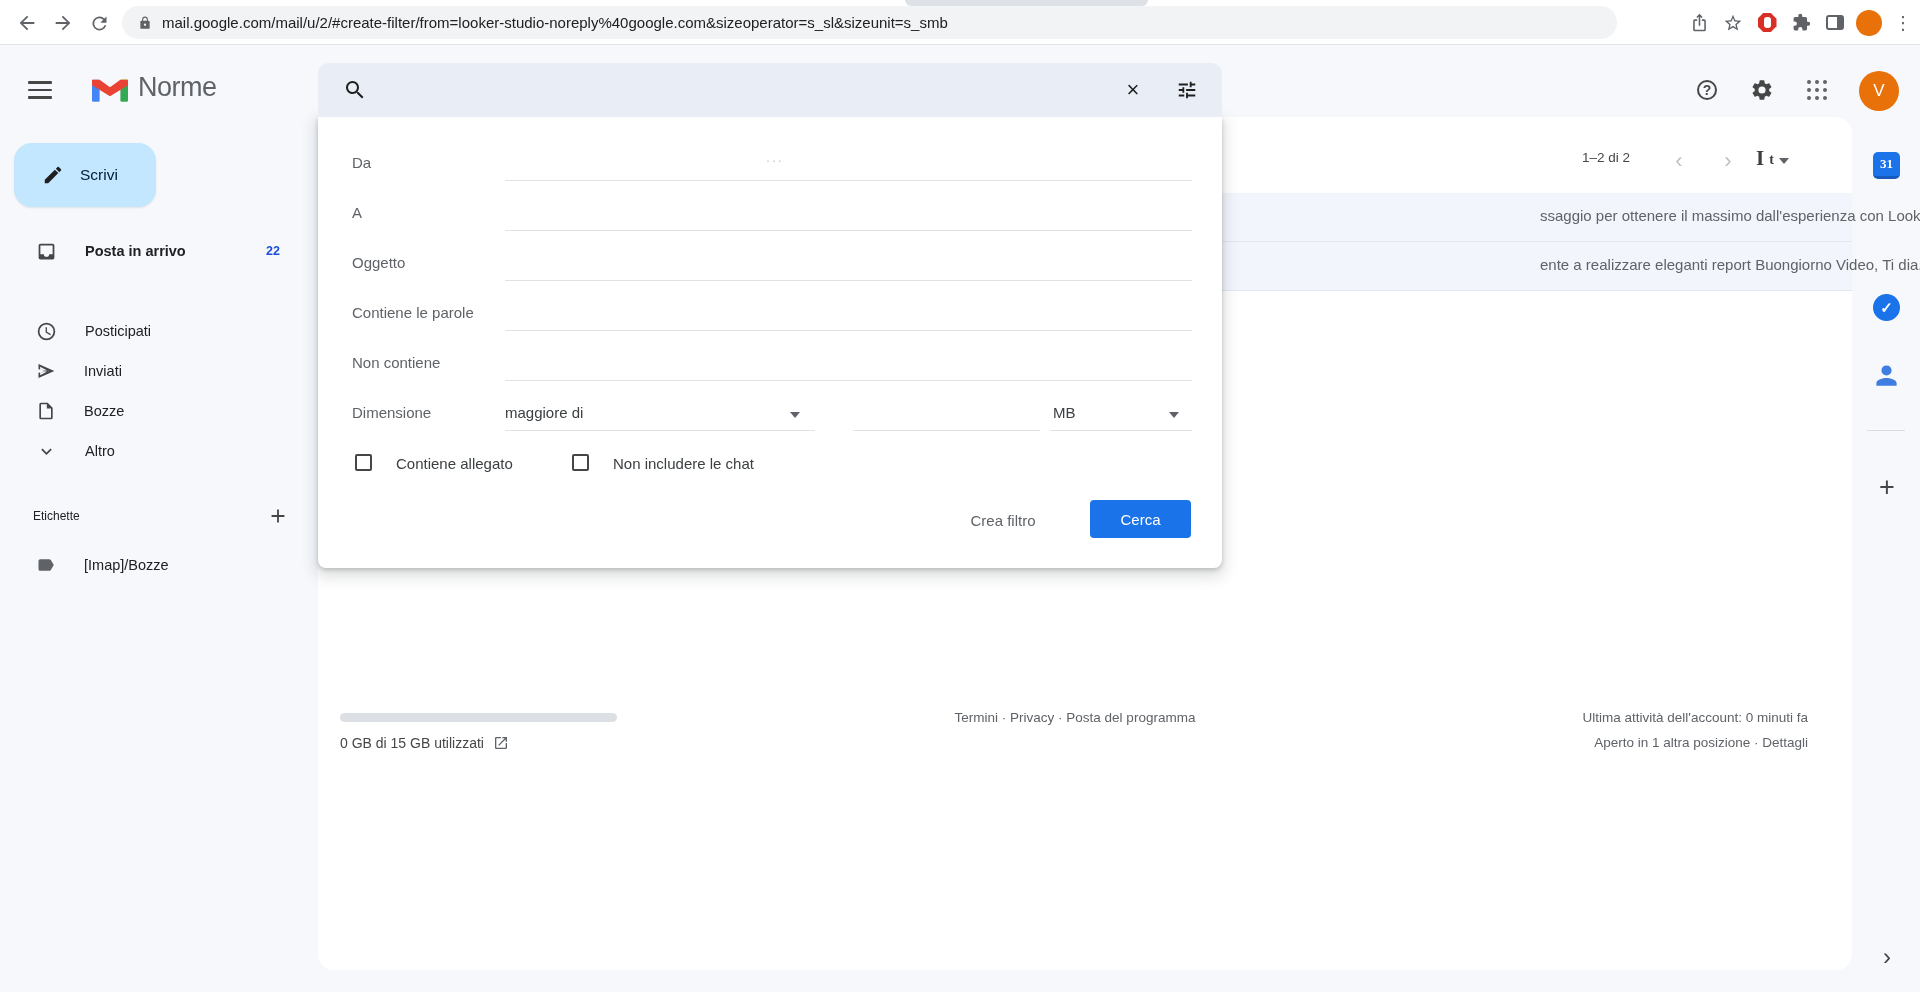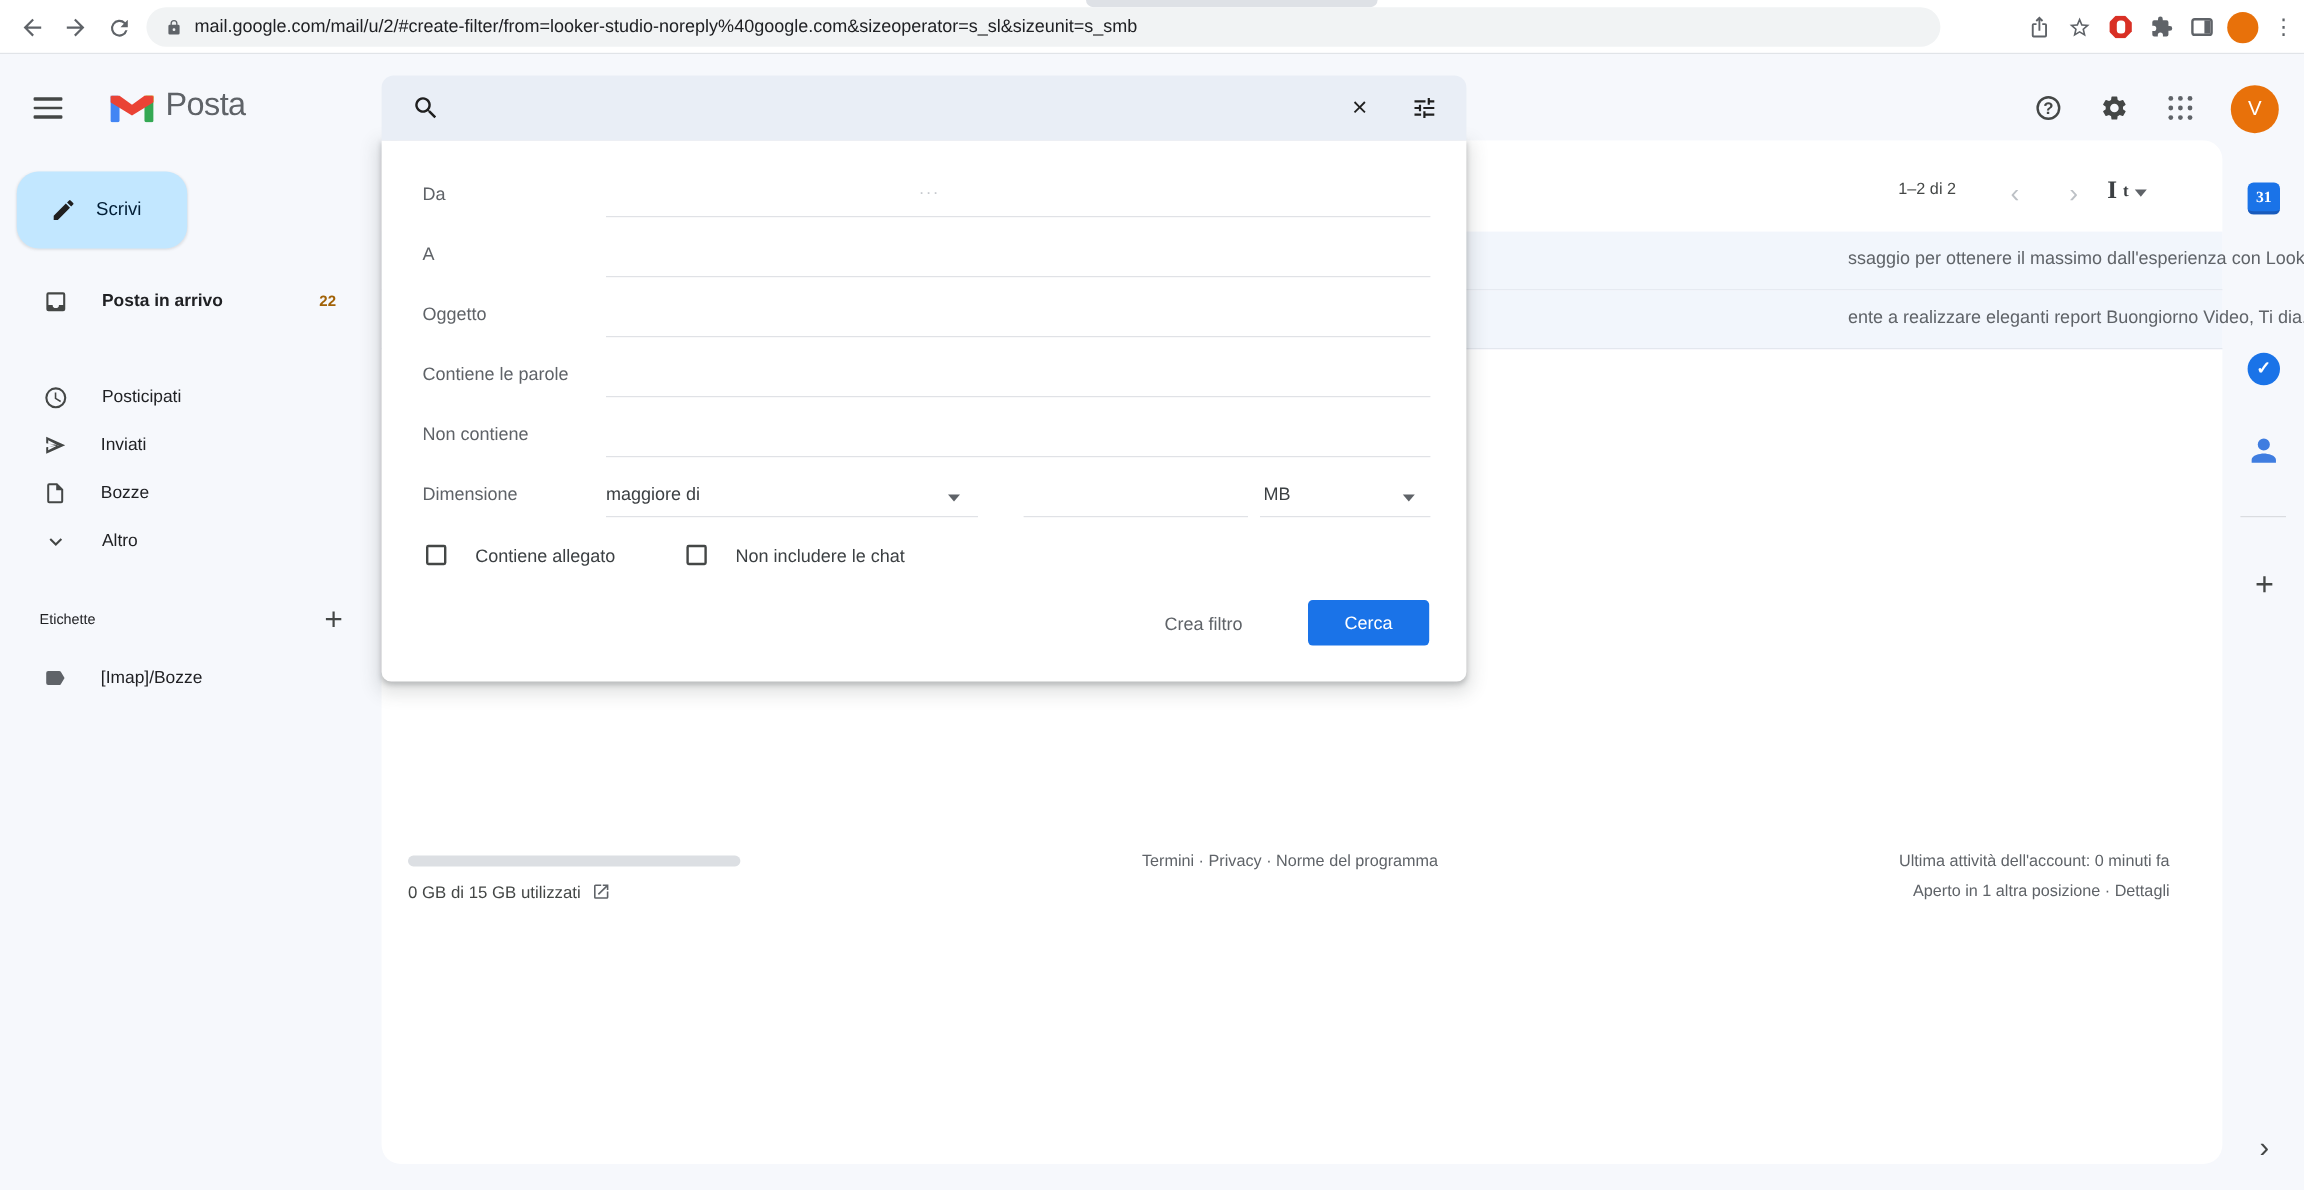--- a/index.html
+++ b/index.html
@@ -33,21 +33,21 @@
   .help-circle { width:20px; height:20px; border:2px solid #444746; border-radius:50%; color:#444746; font-size:14px; font-weight:700; display:flex; align-items:center; justify-content:center; }
   .apps-grid { display:grid; grid-template-columns:repeat(3,4px); grid-template-rows:repeat(3,4px); gap:4px; }
   .apps-grid i { width:4px; height:4px; background:#5f6368; border-radius:50%; }
   .gm-avatar { position:absolute; left:1859px; top:71px; width:40px; height:40px; border-radius:50%; background:#e8710a; color:#fff; font-size:17px; font-weight:500; display:flex; align-items:center; justify-content:center; cursor:pointer; }
 
   
   .compose { position:absolute; left:14px; top:143px; width:142px; height:64px; background:#c2e7ff; border-radius:18px; display:flex; align-items:center; padding-left:28px; gap:16px; cursor:pointer; box-shadow:0 1px 2px rgba(60,64,67,.12); }
   .compose-label { font-size:15.5px; font-weight:500; color:#001d35; }
   .nav-item { position:absolute; left:8px; width:290px; height:40px; border-radius:0 20px 20px 0; display:flex; align-items:center; padding-left:28px; gap:28px; cursor:pointer; color:#202124; font-size:14.5px; }
   .nav-item.bold { font-weight:700; }
-  .nav-count { position:absolute; right:18px; font-size:12.5px; font-weight:600; color:#a16207; }
+  .nav-count { position:absolute; right:18px; font-size:12.5px; font-weight:600; color:#1d4ed8; }
   .labels-hd { position:absolute; left:33px; top:505px; width:260px; display:flex; align-items:center; justify-content:space-between; color:#202124; }
   .labels-hd-text { font-size:12px; }
   .labels-plus { cursor:pointer; margin-right:4px; display:flex; }
 
   
   .card { position:absolute; left:318px; top:117px; width:1534px; height:853px; background:#fff; border-radius:16px; z-index:1; }
 
   .pagination { position:absolute; left:1520px; top:150px; width:110px; text-align:right; font-size:13.5px; color:#444746; z-index:5; }
   .page-chev { position:absolute; top:146px; width:30px; height:30px; display:flex; align-items:center; justify-content:center; font-size:22px; color:#bdc1c6; cursor:pointer; z-index:5; }
   .input-tools { position:absolute; left:1756px; top:148px; display:flex; align-items:flex-end; gap:5px; cursor:pointer; z-index:5; color:#3c4043; }
@@ -154,21 +154,21 @@
       <span></span>
     </div>
   <div class="logo">
     <svg width="36" height="28" viewBox="0 0 52 40">
       <rect x="0" y="8" width="11" height="32" rx="2" fill="#4285f4"></rect>
       <rect x="41" y="8" width="11" height="32" rx="2" fill="#34a853"></rect>
       <polygon points="41,8 52,16 52,8" fill="#fbbc04"></polygon>
       <polygon points="0,8 0,16 26,32 52,16 52,8 26,24" fill="#ea4335"></polygon>
       <polygon points="0,8 11,8 26,19 41,8 52,8 26,28" fill="#ea4335"></polygon>
     </svg>
-    <span class="logo-text">Posta</span>
+    <span class="logo-text">Norme</span>
   </div>
 
   <div class="searchbox">
     <div class="sb-ic" style="left:24px">
       <svg width="24" height="24" viewBox="0 0 24 24">
           <path d="M15.5 14h-.79l-.28-.27a6.5 6.5 0 1 0-.7.7l.27.28v.79l5 4.99L20.49 19zM9.5 14A4.5 4.5 0 1 1 14 9.5 4.5 4.5 0 0 1 9.5 14z" fill="#1f1f1f"></path>
         </svg>
     </div>
     <div class="sb-ic sb-clear">×</div>
     <div class="sb-ic" style="left:856px">
@@ -312,21 +312,21 @@
 
   <div class="quota-bar"></div>
   <div class="quota-text">
     <span>0 GB di 15 GB utilizzati</span>
     <span style="display:flex">
       <svg width="16" height="16" viewBox="0 0 24 24">
           <path d="M19 19H5V5h7V3H5a2 2 0 0 0-2 2v14a2 2 0 0 0 2 2h14a2 2 0 0 0 2-2v-7h-2zM14 3v2h3.59l-9.83 9.83 1.41 1.41L19 6.41V10h2V3z" fill="#5f6368"></path>
         </svg>
     </span>
   </div>
-  <div class="legal">Termini · Privacy · Norme del programma</div>
+  <div class="legal">Termini · Privacy · Posta del programma</div>
   <div class="activity" style="top:710px">Ultima attività dell'account: 0 minuti fa</div>
   <div class="activity" style="top:735px">Aperto in 1 altra posizione · Dettagli</div>
 
   <div class="sp-ic cal" style="top:152px">31</div>
   <div class="sp-ic keep" style="top:224px"></div>
   <div class="sp-ic tasks" style="top:294px">✓</div>
   <div class="sp-ic" style="top:362px">
     <svg width="27" height="27" viewBox="0 0 24 24">
         <path d="M12 12a4.5 4.5 0 1 0-4.5-4.5A4.5 4.5 0 0 0 12 12zm0 2.2c-3 0-9 1.5-9 4.5V21h18v-2.3c0-3-6-4.5-9-4.5z" fill="#3f7de0"></path>
       </svg>

